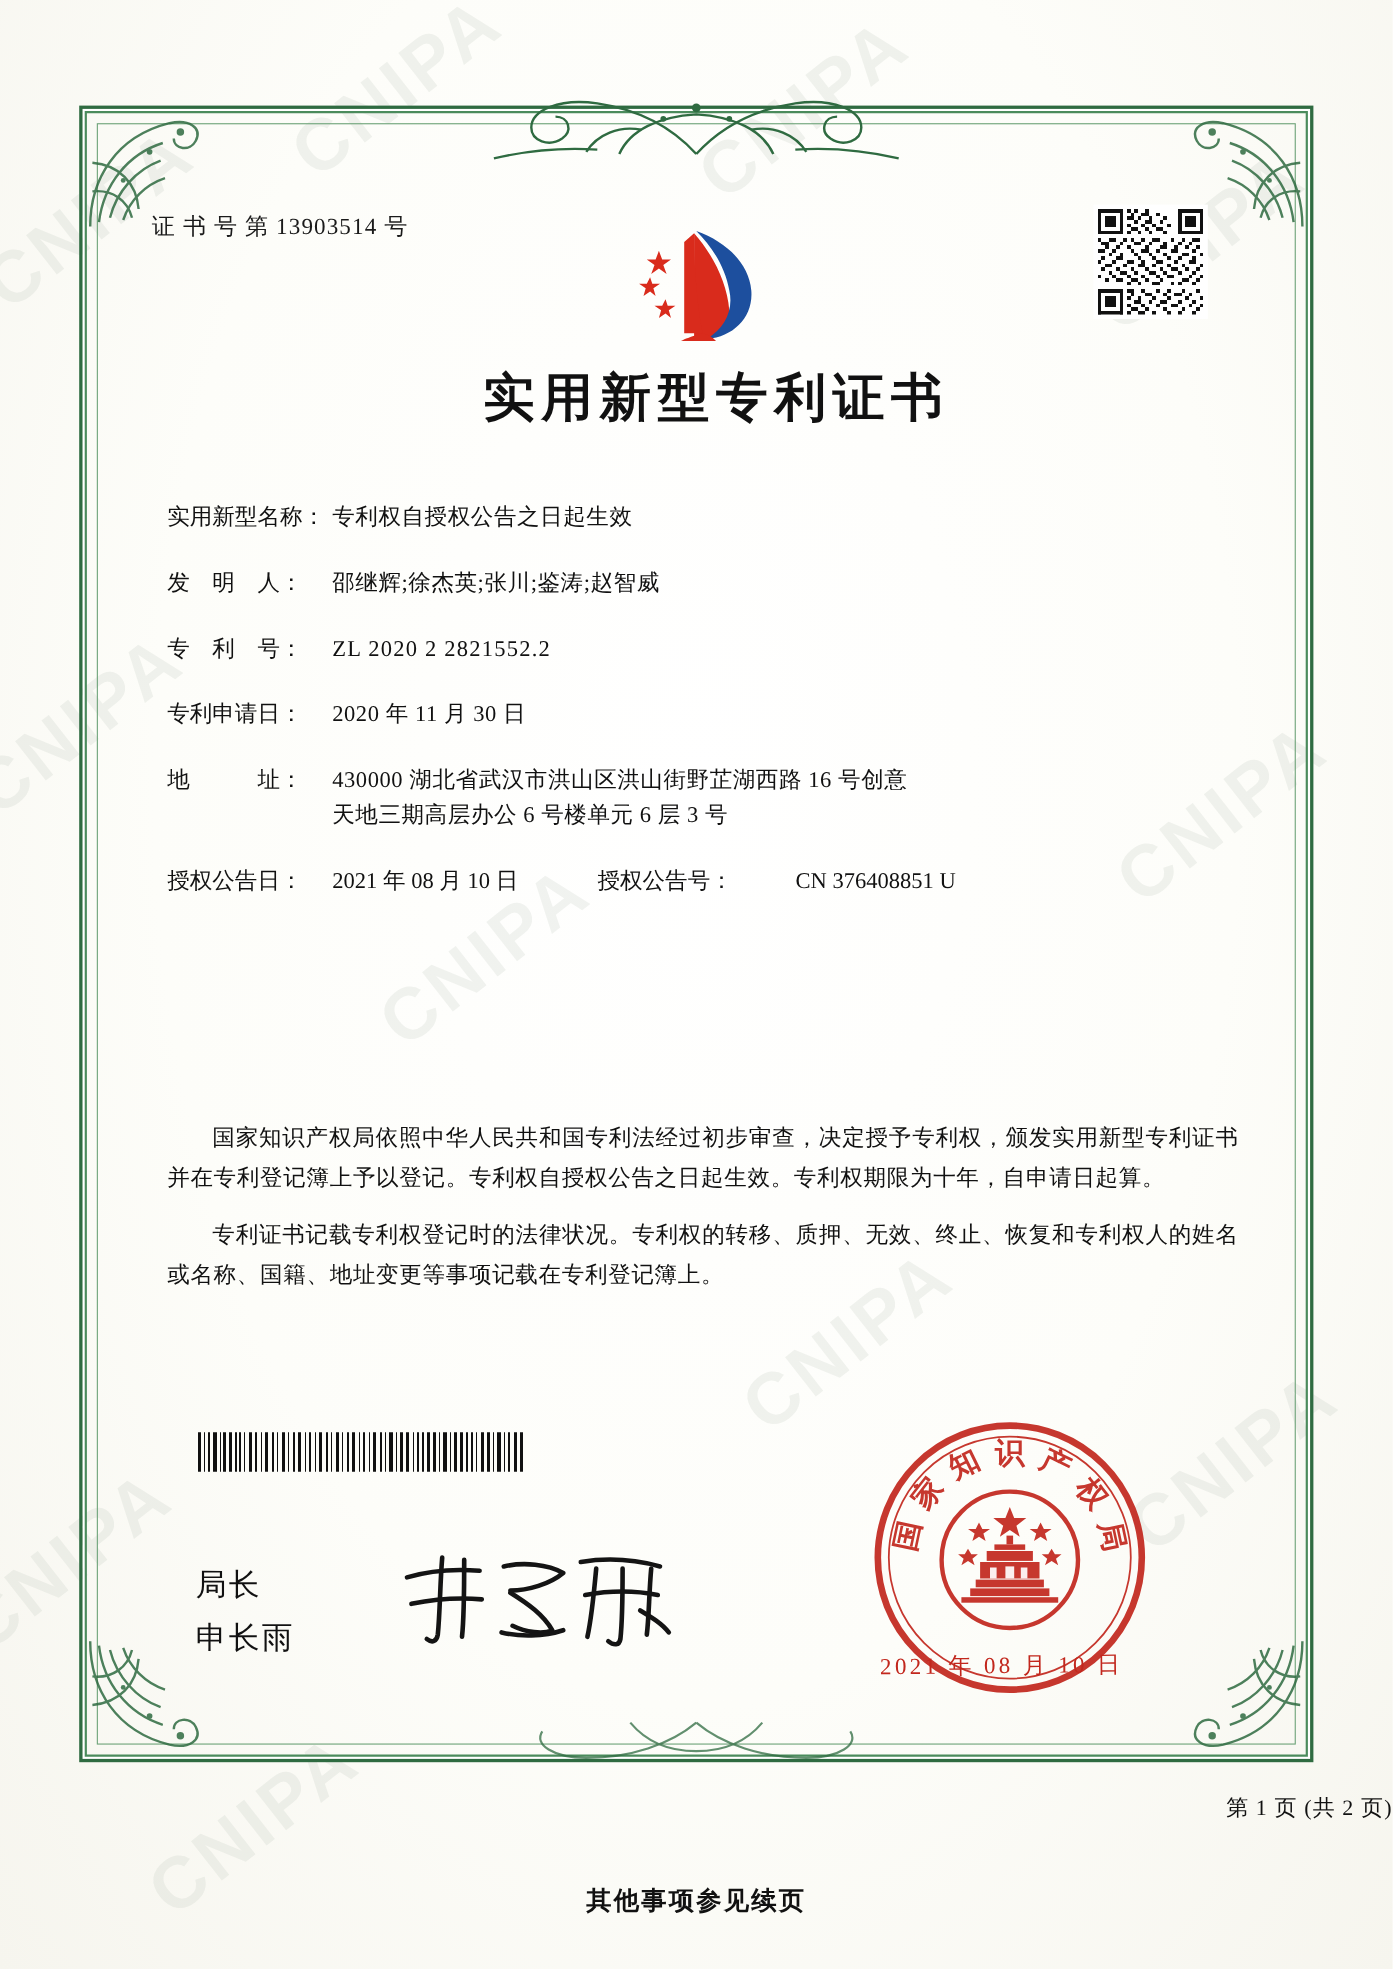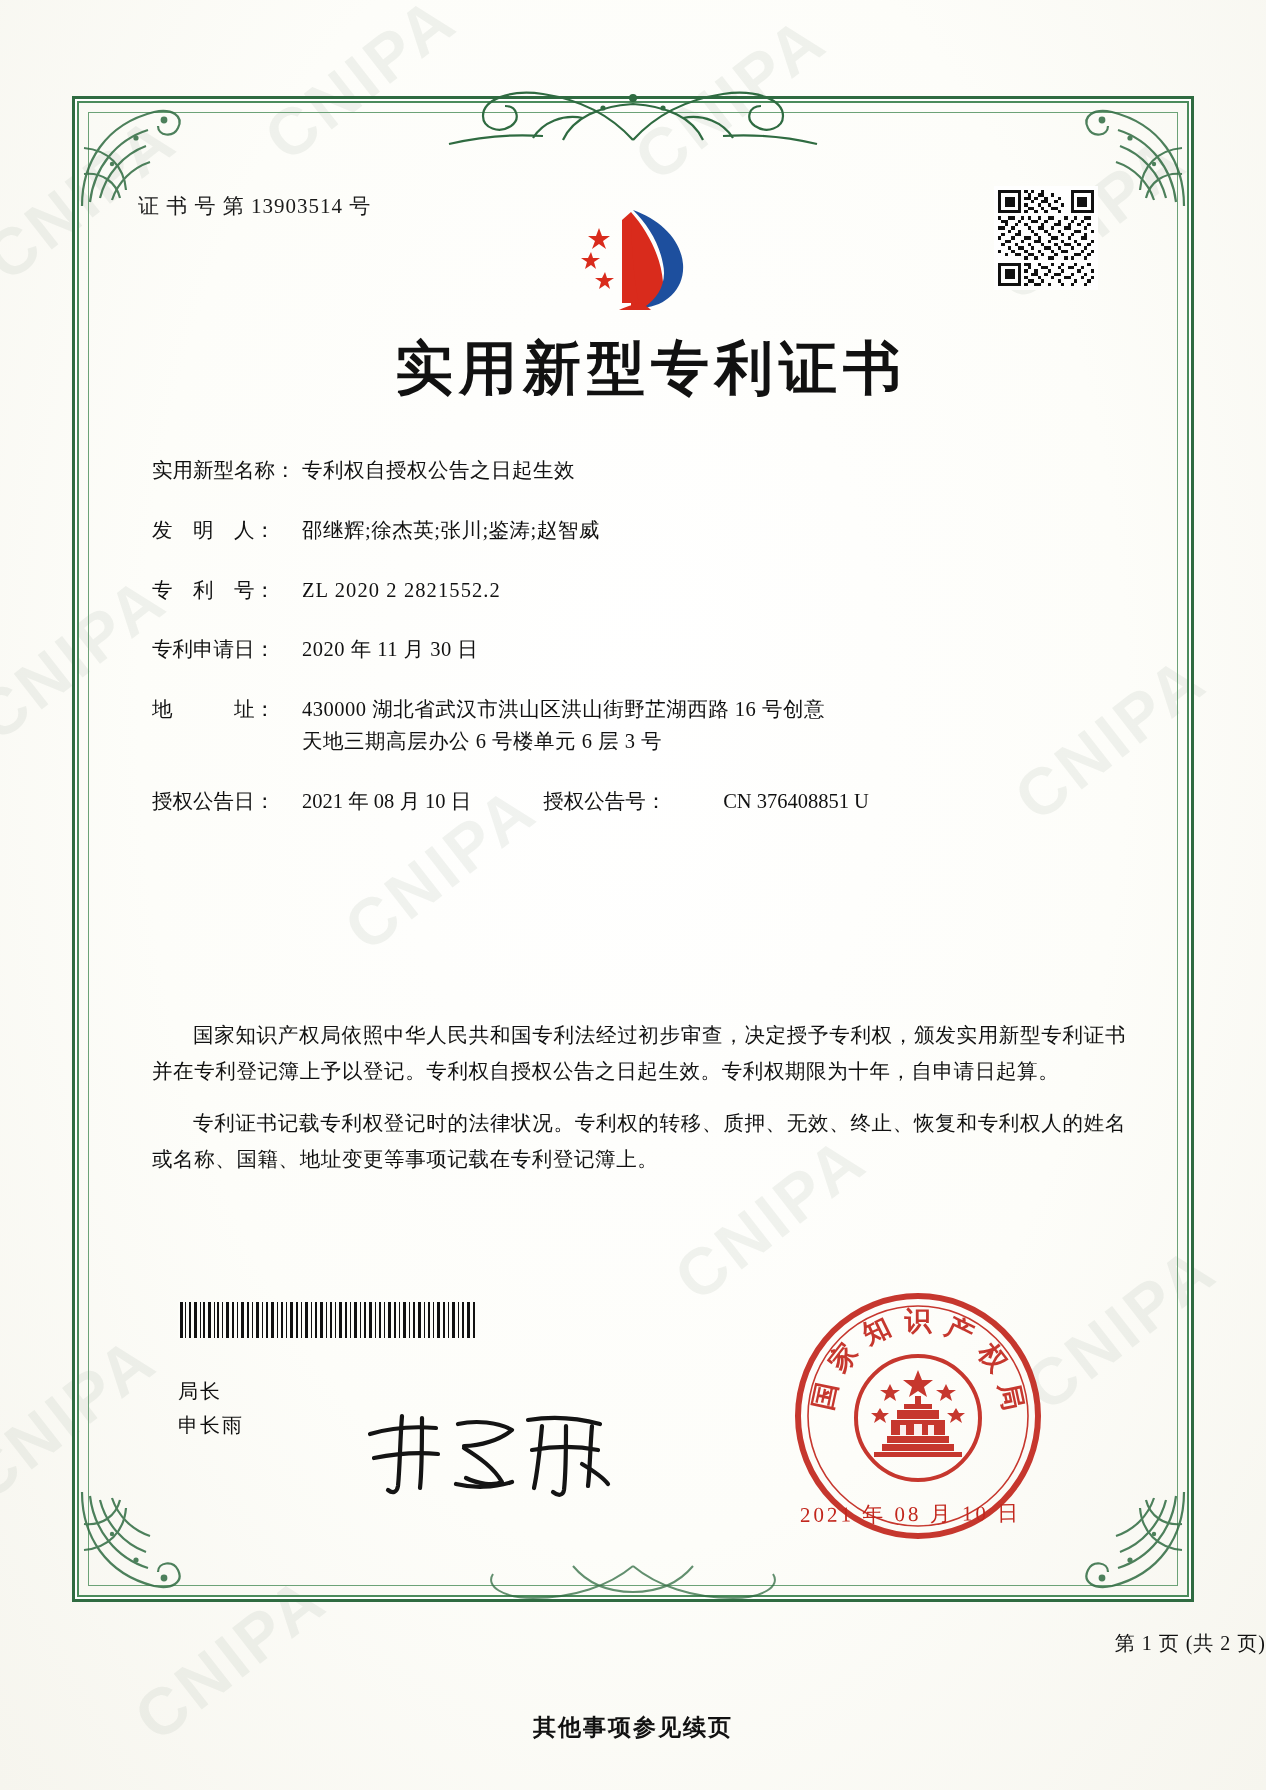--- a/index.html
+++ b/index.html
@@ -111,21 +111,21 @@
     transform: translateX(-50%);
     width: 180px;
     height: 130px;
   }
   .title {
     position: absolute;
     left: 0;
     right: 0;
     top: 330px;
     text-align: center;
-    font-size: 58px;
+    font-size: 47px;
     font-weight: bold;
     letter-spacing: 6px;
     color: #111;
     font-family: "DejaVu Serif", "Liberation Serif", serif;
     padding-left: 36px;
   }
 
   
   .fields {
     position: absolute;
@@ -186,22 +186,22 @@
     left: 178px;
     top: 1302px;
     width: 300px;
     height: 36px;
   }
 
   
   .sig-labels {
     position: absolute;
     left: 178px;
-    top: 1374px;
-    font-size: 20px;
+    top: 1418px;
+    font-size: 28px;
     line-height: 1.7;
     color: #111;
     letter-spacing: 2px;
   }
   .sig-hand {
     position: absolute;
     left: 360px;
     top: 1400px;
     width: 260px;
     height: 100px;

